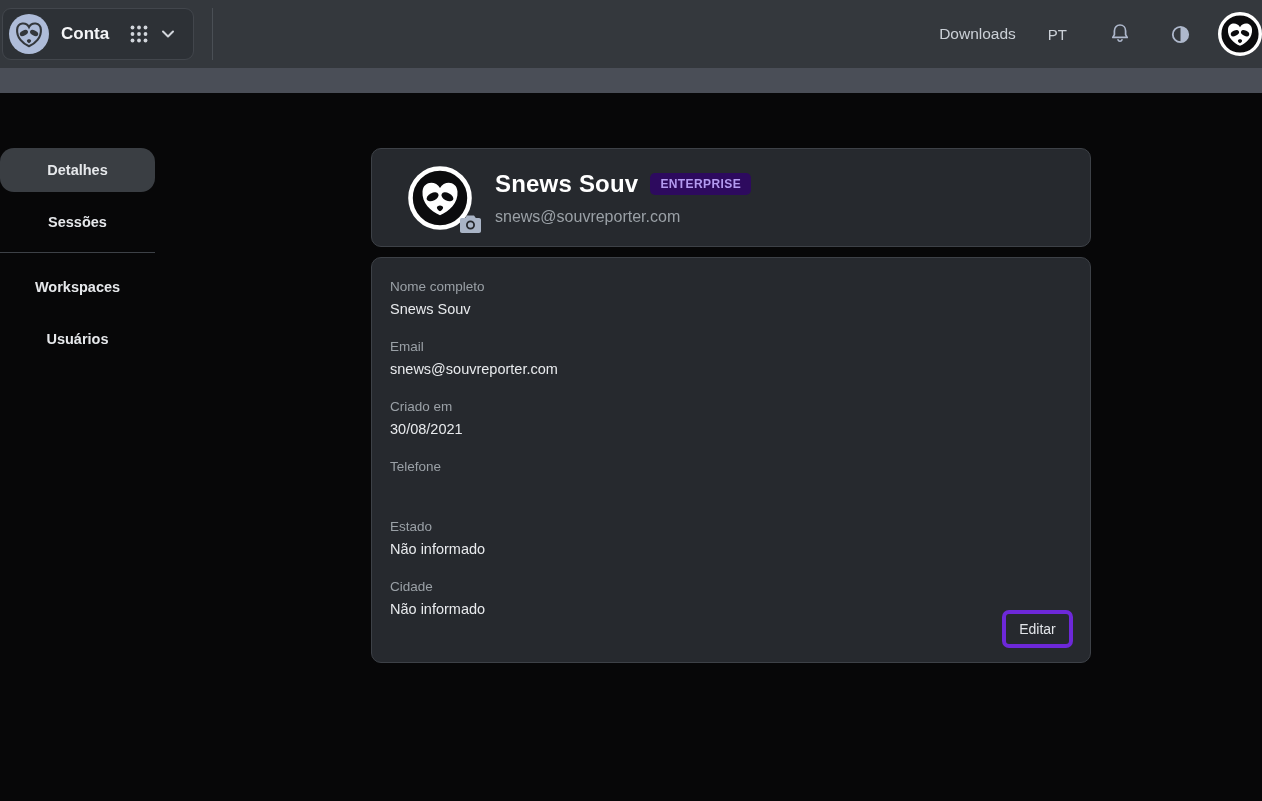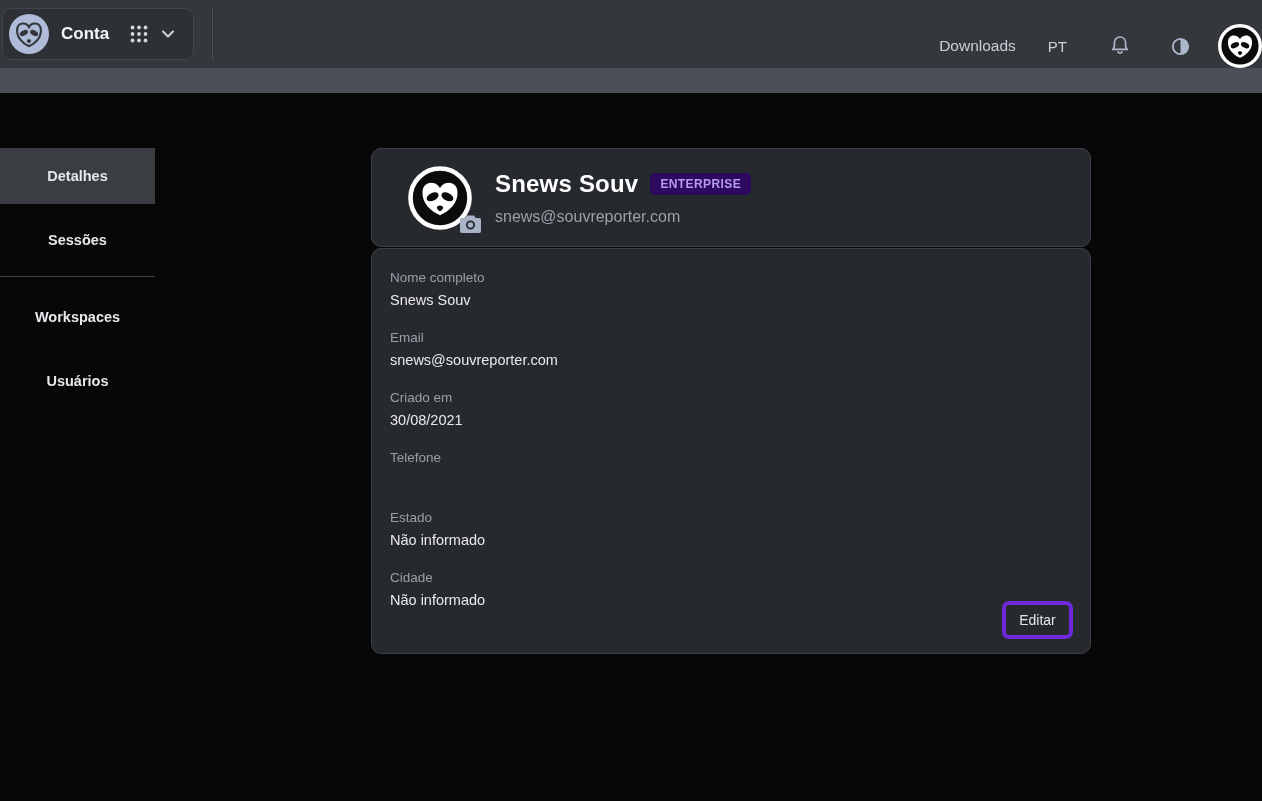--- a/index.html
+++ b/index.html
@@ -32,21 +32,21 @@
     margin-left: 12px; margin-right: 20px;
   }
   .grid-icon { display: flex; margin-right: 10px; }
   .chevron-icon { display: flex; }
 
   .nav-divider {
     width: 1px; height: 52px; background: #4a4f55; margin-left: 18px;
   }
 
   .nav-right {
-    position: absolute; right: 0; top: 12px; height: 68px;
+    position: absolute; right: 0; top: 0; height: 68px;
     display: flex; align-items: center;
   }
   .nav-link {
     color: #cbd0d7; font-size: 15.5px; text-decoration: none;
     cursor: pointer;
   }
   .nav-link.downloads { margin-right: 32px; }
   .nav-link.lang { margin-right: 42px; font-size: 15px; }
   .icon-btn { display: flex; align-items: center; cursor: pointer; }
   .icon-btn.bell { margin-right: 40px; }
@@ -58,40 +58,40 @@
     position: absolute; top: 68px; left: 0;
     width: 1262px; height: 25px;
     background: #4a4e57;
   }
 
   
   .sidebar {
     position: absolute; top: 148px; left: 0; width: 155px;
   }
   .side-item {
-    width: 155px; height: 56px; margin-bottom: 8px;
+    width: 155px; height: 44px; margin-bottom: 8px;
     display: flex; align-items: center; justify-content: center;
     color: #e6e8eb; font-size: 14.5px; font-weight: 600;
-    border-radius: 0; cursor: pointer;
+    border-radius: 14px; cursor: pointer;
   }
   .side-item.active { background: #3a3e43; }
   .side-divider {
     width: 155px; height: 1px; background: #3d4147;
     margin: 8px 0 12px 0;
   }
 
   
   .card {
     position: absolute; left: 371px; width: 720px;
     background: #26292e;
     border: 1px solid #3d4147;
     border-radius: 10px;
   }
   .profile-card { top: 148px; height: 99px; }
-  .details-card { top: 248px; height: 406px; }
+  .details-card { top: 257px; height: 406px; }
 
   .profile-inner {
     display: flex; align-items: center; height: 100%; padding-left: 36px;
   }
   .avatar-wrap { position: relative; width: 64px; height: 64px; }
   .profile-avatar { width: 64px; height: 64px; display: block; }
   .camera-badge {
     position: absolute; right: -10px; bottom: -4px;
     width: 23px; height: 20px; display: flex; cursor: pointer;
   }

